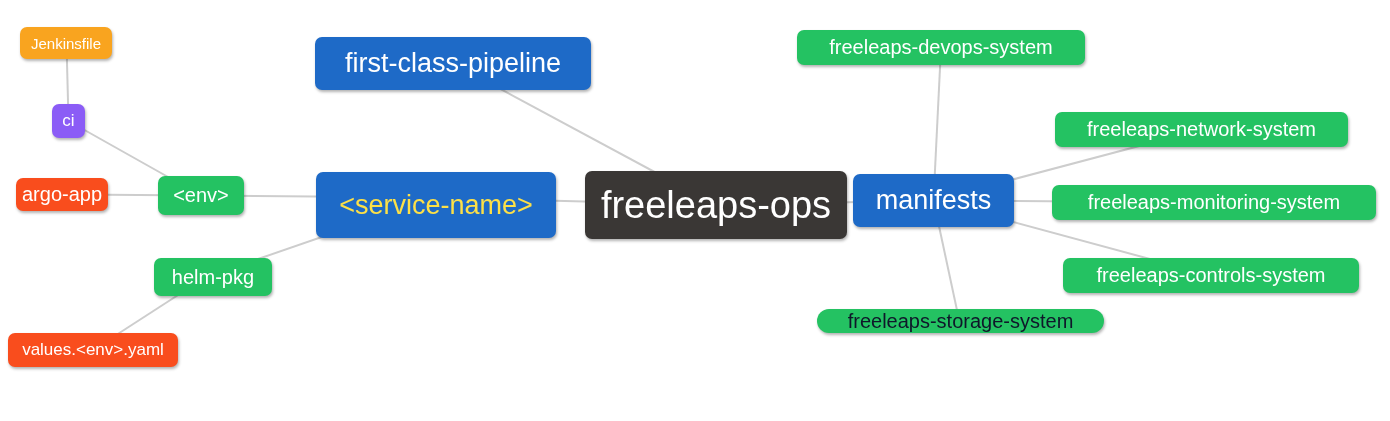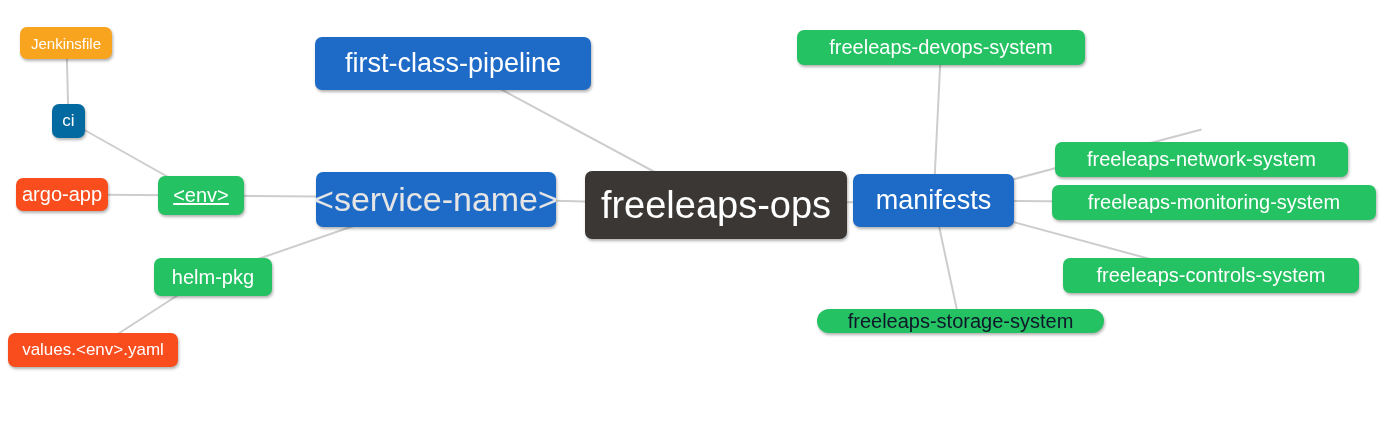--- a/index.html
+++ b/index.html
@@ -57,48 +57,48 @@
       <line x1="1211" y1="275.5" x2="933.5" y2="200.5" stroke="#CDCDCD" stroke-width="2"></line>
       <line x1="960.5" y1="326.5" x2="933.5" y2="200.5" stroke="#CDCDCD" stroke-width="2"></line>
     </svg>
   <div id="nodes-layer">
       <div class="node" style="left: 585px; top: 171px; width: 262px; height: 68px; background: rgb(58, 55, 53); font-size: 38px; color: rgb(255, 255, 255);">
         <span class="node-label">freeleaps-ops</span>
       </div>
       <div class="node" style="left: 315px; top: 37px; width: 276px; height: 53px; background: rgb(30, 106, 199); font-size: 27px; color: rgb(255, 255, 255);">
         <span class="node-label">first-class-pipeline</span>
       </div>
-      <div class="node" style="left: 316px; top: 172px; width: 240px; height: 55px; background: rgb(30, 106, 199); font-size: 34px; color: #e5e5e5;">
+      <div class="node" style="left: 316px; top: 172px; width: 240px; height: 66px; background: rgb(30, 106, 199); font-size: 27px; color: #fde047;">
         <span class="node-label">&lt;service-name&gt;</span>
       </div>
       <div class="node" style="left: 853px; top: 174px; width: 161px; height: 53px; background: rgb(30, 106, 199); font-size: 27px; color: rgb(255, 255, 255);">
         <span class="node-label">manifests</span>
       </div>
-      <div class="node" style="left: 158px; top: 176px; width: 86px; height: 39px; background: rgb(36, 194, 98); font-size: 20px; color: rgb(255, 255, 255); text-decoration: underline;">
+      <div class="node" style="left: 158px; top: 176px; width: 86px; height: 39px; background: rgb(36, 194, 98); font-size: 20px; color: rgb(255, 255, 255);">
         <span class="node-label">&lt;env&gt;</span>
       </div>
       <div class="node" style="left: 154px; top: 258px; width: 118px; height: 38px; background: rgb(36, 194, 98); font-size: 20px; color: rgb(255, 255, 255);">
         <span class="node-label">helm-pkg</span>
       </div>
       <div class="node" style="left: 797px; top: 30px; width: 288px; height: 35px; background: rgb(36, 194, 98); font-size: 20px; color: rgb(255, 255, 255);">
         <span class="node-label">freeleaps-devops-system</span>
       </div>
-      <div class="node" style="left: 1055px; top: 112px; width: 293px; height: 35px; background: rgb(36, 194, 98); font-size: 20px; color: rgb(255, 255, 255); margin-top: 30px;">
+      <div class="node" style="left: 1055px; top: 112px; width: 293px; height: 35px; background: rgb(36, 194, 98); font-size: 20px; color: rgb(255, 255, 255);">
         <span class="node-label">freeleaps-network-system</span>
       </div>
       <div class="node" style="left: 1052px; top: 185px; width: 324px; height: 35px; background: rgb(36, 194, 98); font-size: 20px; color: rgb(255, 255, 255);">
         <span class="node-label">freeleaps-monitoring-system</span>
       </div>
       <div class="node" style="left: 1063px; top: 258px; width: 296px; height: 35px; background: rgb(36, 194, 98); font-size: 20px; color: rgb(255, 255, 255);">
         <span class="node-label">freeleaps-controls-system</span>
       </div>
       <div class="node" style="left: 817px; top: 309px; width: 287px; height: 24px; background: rgb(36, 194, 98); font-size: 20px; color: #0f172a; border-radius: 17px;">
         <span class="node-label">freeleaps-storage-system</span>
       </div>
-      <div class="node" style="left: 52px; top: 104px; width: 33px; height: 34px; background: #0369a1; font-size: 17px; color: rgb(255, 255, 255); text-align: right;">
+      <div class="node" style="left: 52px; top: 104px; width: 33px; height: 34px; background: #8b5cf6; font-size: 17px; color: rgb(255, 255, 255); text-align: right;">
         <span class="node-label">ci</span>
       </div>
       <div class="node" style="left: 16px; top: 178px; width: 92px; height: 33px; background: rgb(249, 77, 29); font-size: 20px; color: rgb(255, 255, 255);">
         <span class="node-label">argo-app</span>
       </div>
       <div class="node" style="left: 8px; top: 333px; width: 170px; height: 34px; background: rgb(249, 77, 29); font-size: 17px; color: rgb(255, 255, 255);">
         <span class="node-label">values.&lt;env&gt;.yaml</span>
       </div>
       <div class="node" style="left: 20px; top: 27px; width: 92px; height: 32px; background: rgb(249, 164, 31); font-size: 15px; color: rgb(255, 255, 255);">
         <span class="node-label">Jenkinsfile</span>

